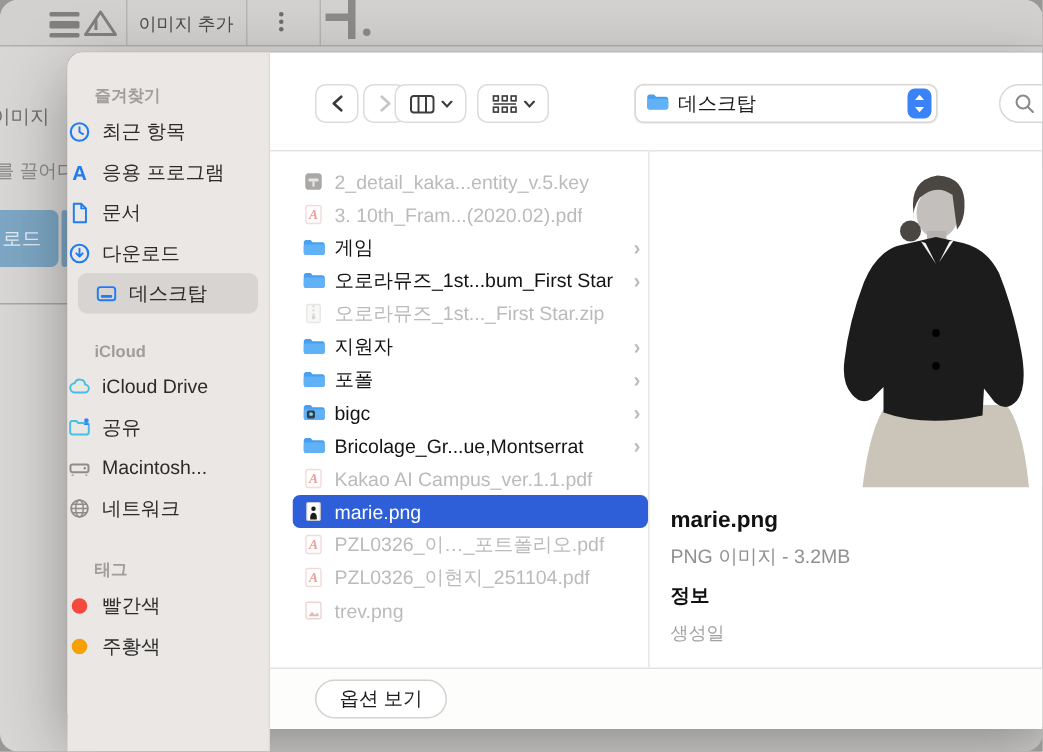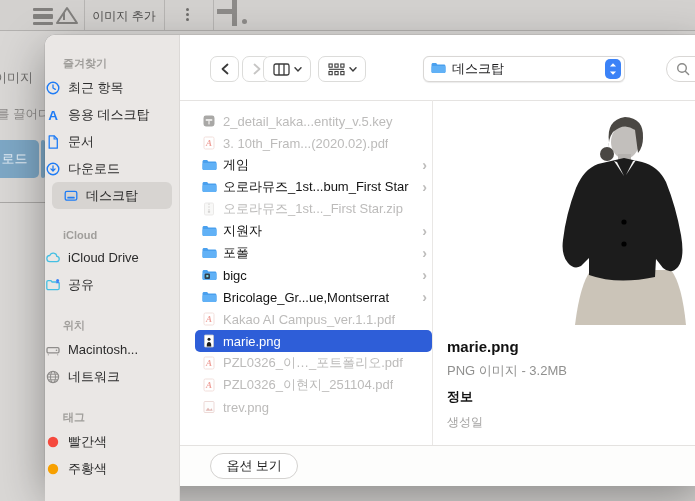--- a/index.html
+++ b/index.html
@@ -1,18 +1,18 @@
 <!DOCTYPE html>
 <html><head>
 <meta charset="utf-8">
 <style>
   html,body{margin:0;padding:0;background:#9a9896;}
   .stage{position:relative;width:695px;height:501px;overflow:hidden;
          font-family:"Liberation Sans","DejaVu Sans",sans-serif;
-         background:#d9d7d5;-webkit-font-smoothing:antialiased;}
+         background:#d9d7d5;border-radius:12px;-webkit-font-smoothing:antialiased;}
   
   .bg-topbar{position:absolute;left:0;top:0;width:695px;height:30px;
              background:#d3d1cf;border-bottom:1px solid #b3b1af;}
   .vdiv{position:absolute;top:0;width:1px;height:30px;background:#b7b5b3;}
   .hamburger{position:absolute;left:33px;top:8px;width:20px;}
   .hamburger i{display:block;background:#82807e;border-radius:1px;margin-bottom:3px;}
   .hamburger i:nth-child(1){height:3px;}
   .hamburger i:nth-child(2){height:5px;}
   .hamburger i:nth-child(3){height:3px;}
   .bg-tri{position:absolute;left:55px;top:6px;}
@@ -133,21 +133,21 @@
             </svg>
           </span>
           <span>최근 항목</span>
         </div>
         <div class="sb-item">
           <span class="sb-ic">
             <svg viewBox="0 0 16 16">
               <text x="8" y="12.8" text-anchor="middle" font-size="13.5" font-weight="700" fill="#1f7cf5" font-family="Liberation Sans,sans-serif">A</text>
             </svg>
           </span>
-          <span>응용 데스크탑</span>
+          <span>응용 프로그램</span>
         </div>
         <div class="sb-item">
           <span class="sb-ic">
             <svg viewBox="0 0 16 16">
               <path d="M4.2 1.8h4.9l3.2 3.2v9.2H4.2z" fill="none" stroke="#1f7cf5" stroke-width="1.3" stroke-linejoin="round"></path>
               <path d="M9.1 1.8v3.2h3.2" fill="none" stroke="#1f7cf5" stroke-width="1.1"></path>
             </svg>
           </span>
           <span>문서</span>
         </div>
@@ -181,21 +181,20 @@
         <div class="sb-item">
           <span class="sb-ic">
             <svg viewBox="0 0 16 16">
               <path d="M1.8 5c0-.8.6-1.4 1.4-1.4h2.7l1.2 1.4h5.7c.8 0 1.4.6 1.4 1.4v4.8c0 .8-.6 1.4-1.4 1.4H3.2c-.8 0-1.4-.6-1.4-1.4z" fill="none" stroke="#45bfe3" stroke-width="1.3"></path>
               <circle cx="12.6" cy="3.4" r="1.5" fill="#3b82f7"></circle>
               <path d="M10.7 6.3a2 2 0 0 1 3.8 0z" fill="#3b82f7"></path>
             </svg>
           </span>
           <span>공유</span>
         </div>
-        <div class="sb-head">위치</div>
         <div class="sb-item">
           <span class="sb-ic">
             <svg viewBox="0 0 16 16">
               <rect x="2" y="5.6" width="12" height="5.2" rx="1.3" fill="none" stroke="#8e8c8a" stroke-width="1.3"></rect>
               <circle cx="11.5" cy="8.2" r="0.8" fill="#8e8c8a"></circle>
               <path d="M3.4 12.4v.8M12.6 12.4v.8" stroke="#8e8c8a" stroke-width="1.2"></path>
             </svg>
           </span>
           <span>Macintosh...</span>
         </div>

